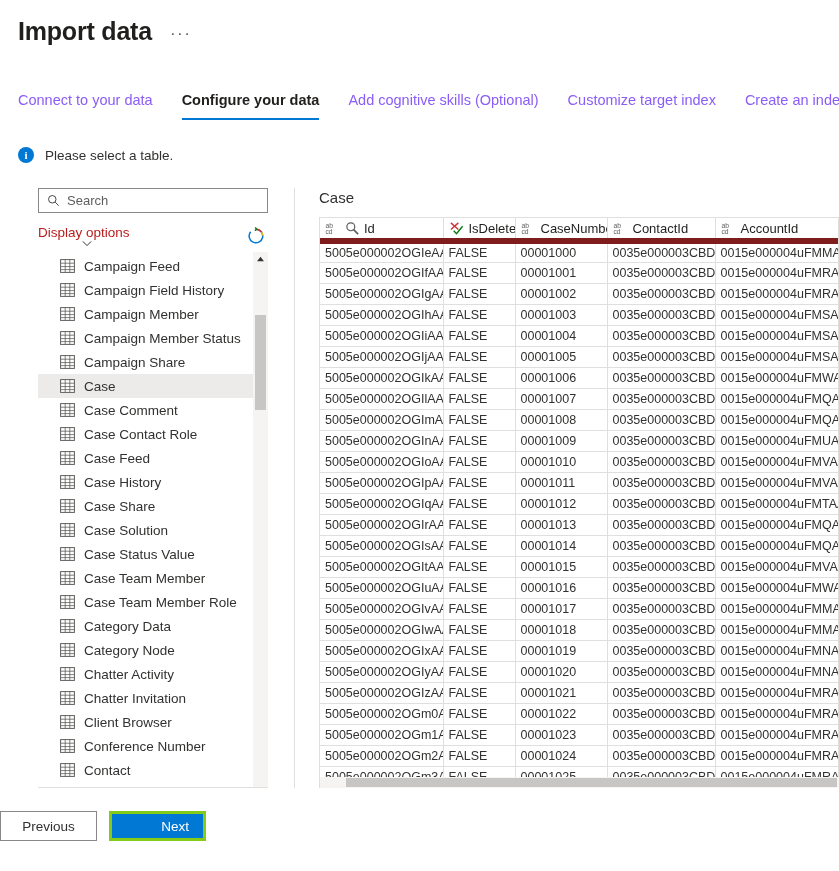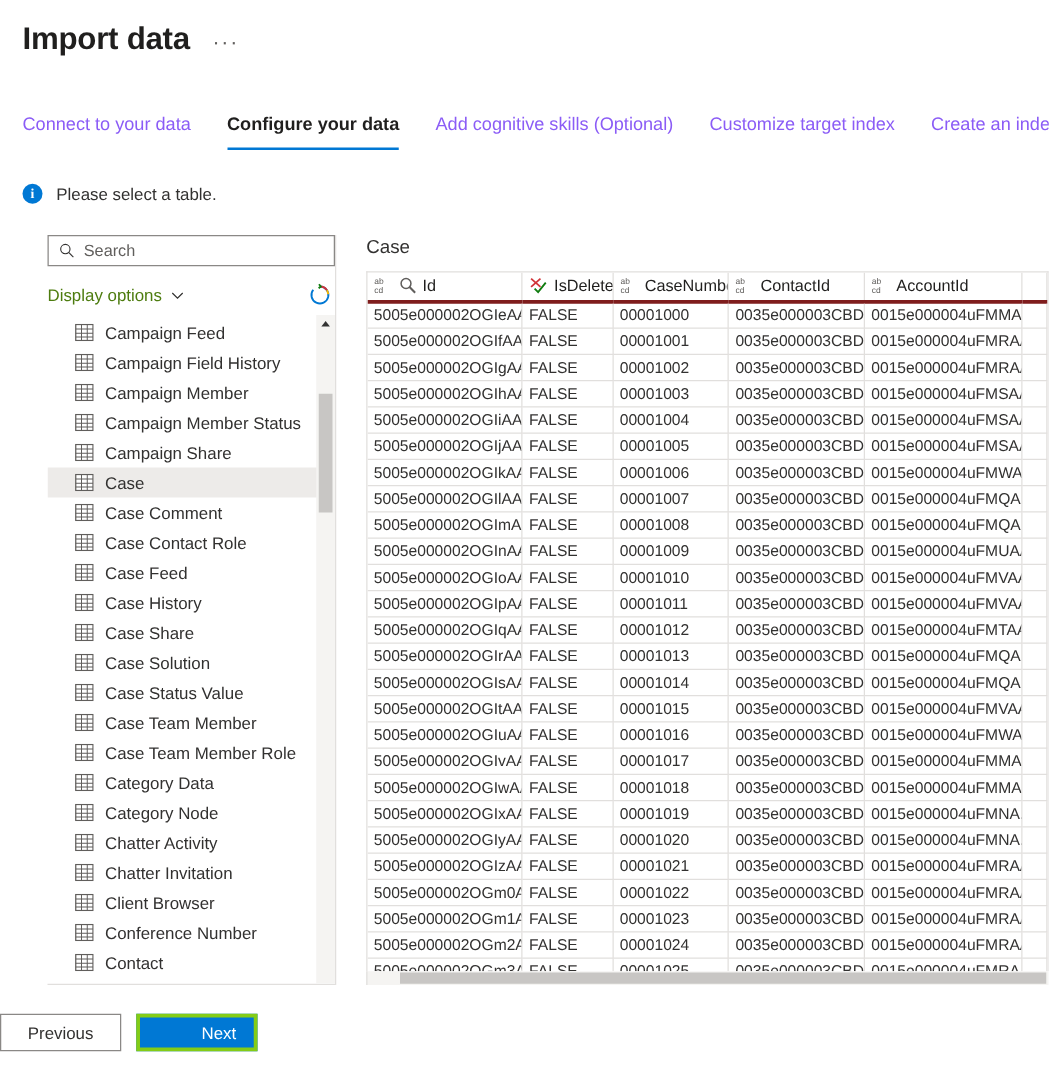--- a/index.html
+++ b/index.html
@@ -61,20 +61,21 @@
     flex: none;
   }
   .info-text { font-size: 13.5px; color: #323130; margin-left: 11px; }
 
   
   .body-area {
     display: flex;
     margin-top: 23px;
     height: 600px;
     padding-left: 38px;
+    gap: 26px;
   }
 
   
   .left-panel {
     width: 230px; flex: none;
     display: flex; flex-direction: column;
     position: relative;
   }
   .search-box {
     display: flex; align-items: center;
@@ -90,21 +91,21 @@
   }
   .search-input::placeholder { color: #605e5c; opacity: 1; }
 
   .options-row {
     display: flex; align-items: center; justify-content: space-between;
     height: 28px; margin-top: 9px; padding-right: 2px;
     flex: none;
   }
   .display-options {
     display: flex; align-items: center; cursor: pointer;
-    font-size: 13.5px; color: #4d7c0f;
+    font-size: 13.5px; color: #b91c1c; flex-direction: column;
   }
   .chev { margin-left: 7px; width: 10px; height: 7px; }
   .refresh-btn { width: 20px; height: 20px; cursor: pointer; }
 
   .table-list-wrap {
     position: relative;
     flex: 1 1 auto;
     border-bottom: 1px solid #e1dfdd;
     overflow: hidden;
     margin-top: 2px;
@@ -155,21 +156,21 @@
   }
   table.data-grid {
     border-collapse: collapse; table-layout: fixed;
     width: 100%; font-size: 12.5px;
   }
   table.data-grid th {
     font-weight: 400; text-align: left;
     color: #201f1e; font-size: 13px;
     height: 23px; padding: 0 0 0 5px;
     border-right: 1px solid #e1dfdd;
-    border-bottom: 3px solid #7f1d1d;
+    border-bottom: 6px solid #7f1d1d;
     background: #fff; white-space: nowrap;
     overflow: hidden;
   }
   .th-inner { display: flex; align-items: center; }
   .type-icon { flex: none; margin-right: 5px; }
   .key-icon { flex: none; margin-right: 4px; }
   table.data-grid td {
     color: #323130; height: 21px;
     padding: 0 0 0 5px;
     border-right: 1px solid #e1dfdd;

